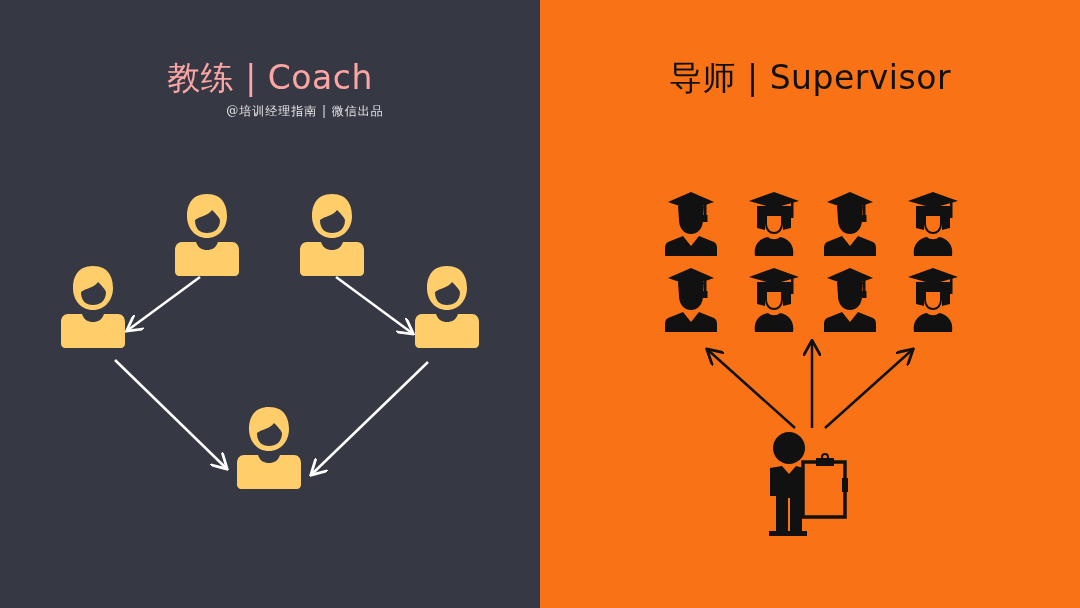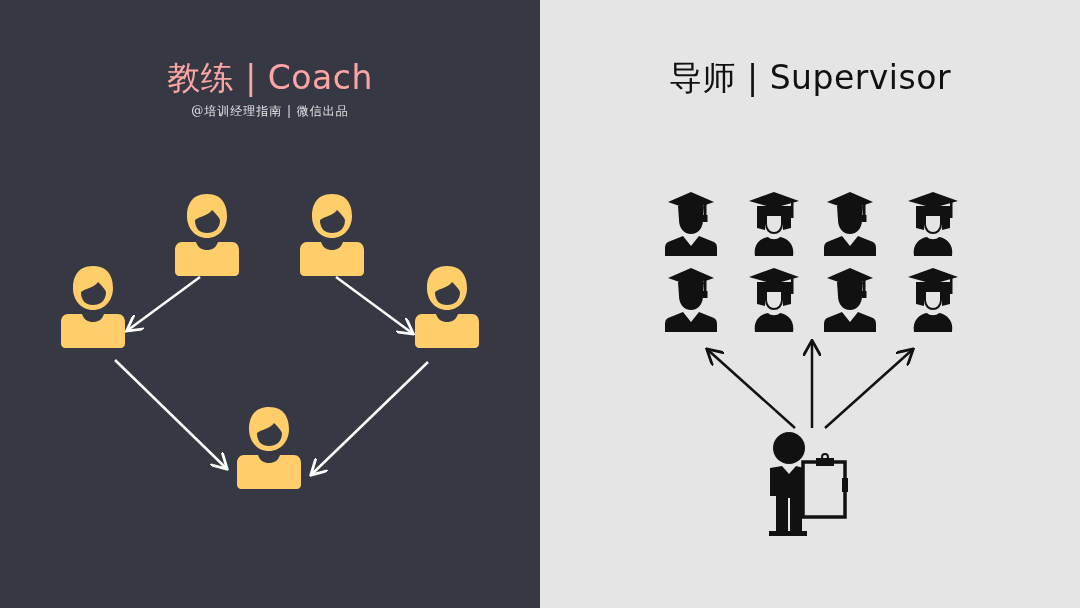--- a/index.html
+++ b/index.html
@@ -1,23 +1,23 @@
 <!DOCTYPE html>
 <html><head>
 <meta charset="utf-8">
 <style>
   html, body { margin:0; padding:0; }
   body { width:1080px; height:608px; overflow:hidden; position:relative; font-family:"DejaVu Sans", sans-serif; }
   .panel { position:absolute; top:0; height:608px; }
   .left { left:0; width:540px; background:#363844; }
-  .right { left:540px; width:540px; background:#e5e5e5; }
+  .right { left:540px; width:540px; background:#f97316; }
   .title { position:absolute; width:100%; text-align:center; font-size:33px; letter-spacing:0.5px; }
   .left .title { top:56px; color:#fca5a5; }
   .right .title { top:56px; color:#111111; }
-  .subtitle { position:absolute; top:103px; width:100%; text-align:center; color:#e6e6e6; font-size:12px; font-family:"DejaVu Serif", serif; letter-spacing:1px; }
+  .subtitle { position:absolute; top:103px; width:100%; text-align:center; color:#e6e6e6; font-size:12px; font-family:"DejaVu Serif", serif; letter-spacing:1px;padding-left:35px; }
   svg.layer { position:absolute; left:0; top:0; }
 </style>
 </head>
 <body>
 
 <div class="panel left">
   <div class="title">教练 | Coach</div>
   <div class="subtitle">@培训经理指南 | 微信出品</div>
   <svg class="layer" width="540" height="608">
     <defs>

